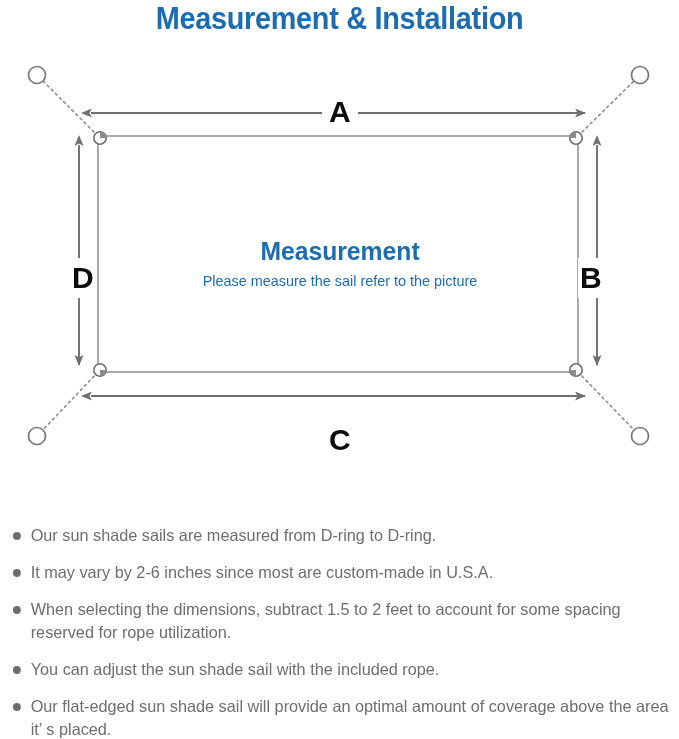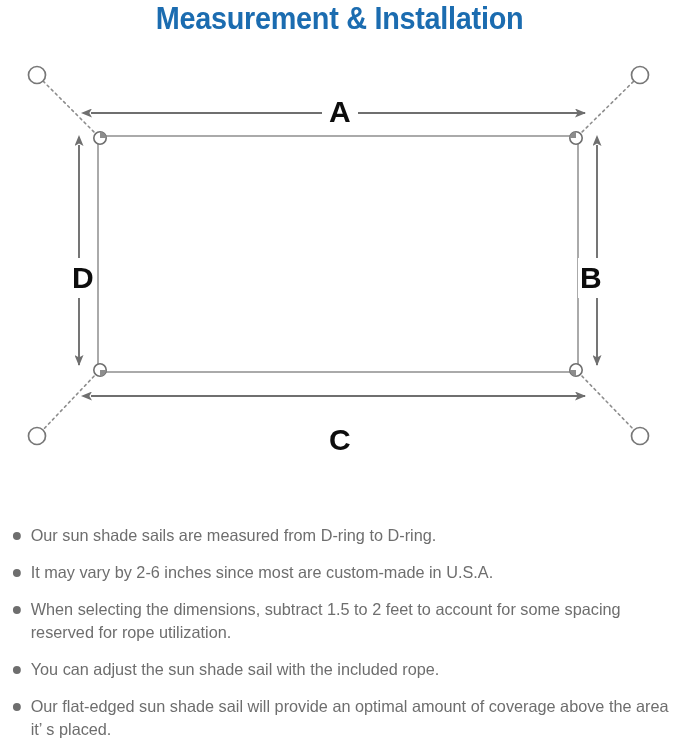--- a/index.html
+++ b/index.html
@@ -170,20 +170,24 @@
 
       <line x1="597" y1="95" x2="597" y2="315" marker-start="url(#arrHs)" marker-end="url(#arrH)"></line>
     </g>
   </svg>
 
   <div class="dim-label" id="label-a">A</div>
   <div class="dim-label" id="label-b">B</div>
   <div class="dim-label" id="label-c">C</div>
   <div class="dim-label" id="label-d">D</div>
 
+  <div id="center-text">
+    <div id="center-heading">Measurement</div>
+    <div id="center-sub">Please measure the sail refer to the picture</div>
+  </div>
 </div>
 
 <div id="notes">
   <div class="note-item">
     <span class="note-bullet"></span>
     <span>Our sun shade sails are measured from D-ring to D-ring.</span>
   </div>
   <div class="note-item">
     <span class="note-bullet"></span>
     <span>It may vary by 2-6 inches since most are custom-made in U.S.A.</span>

